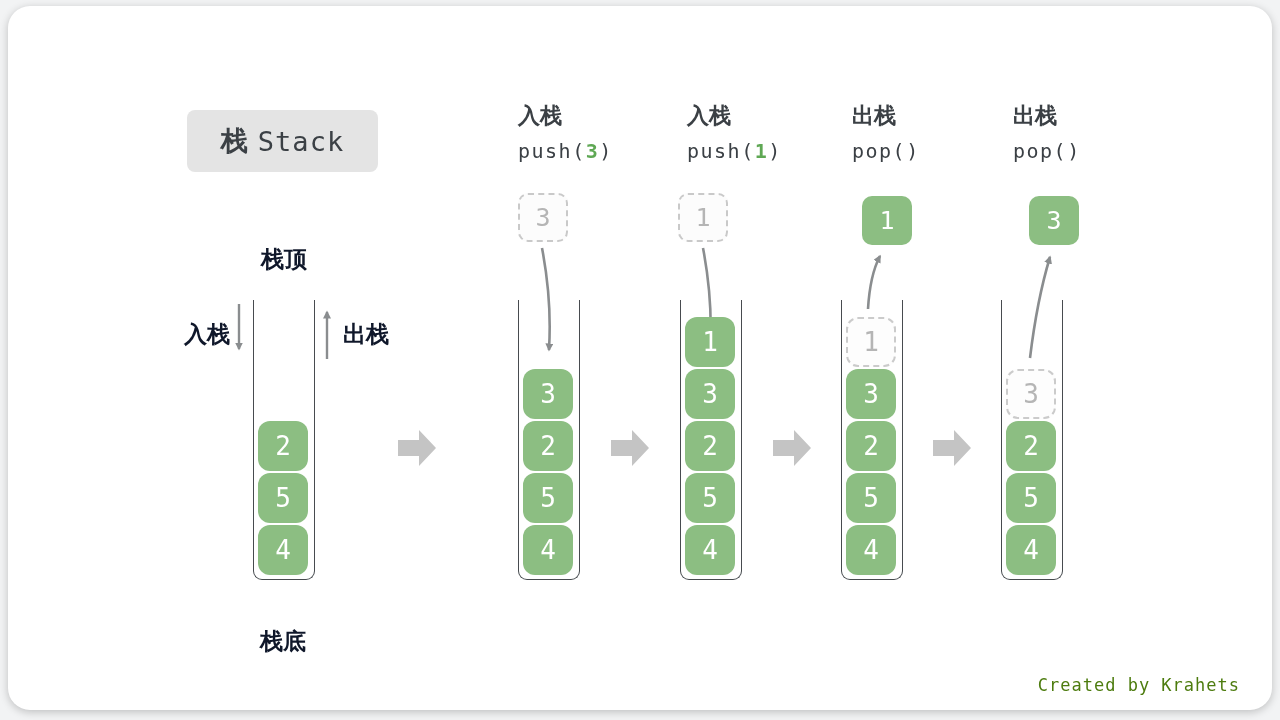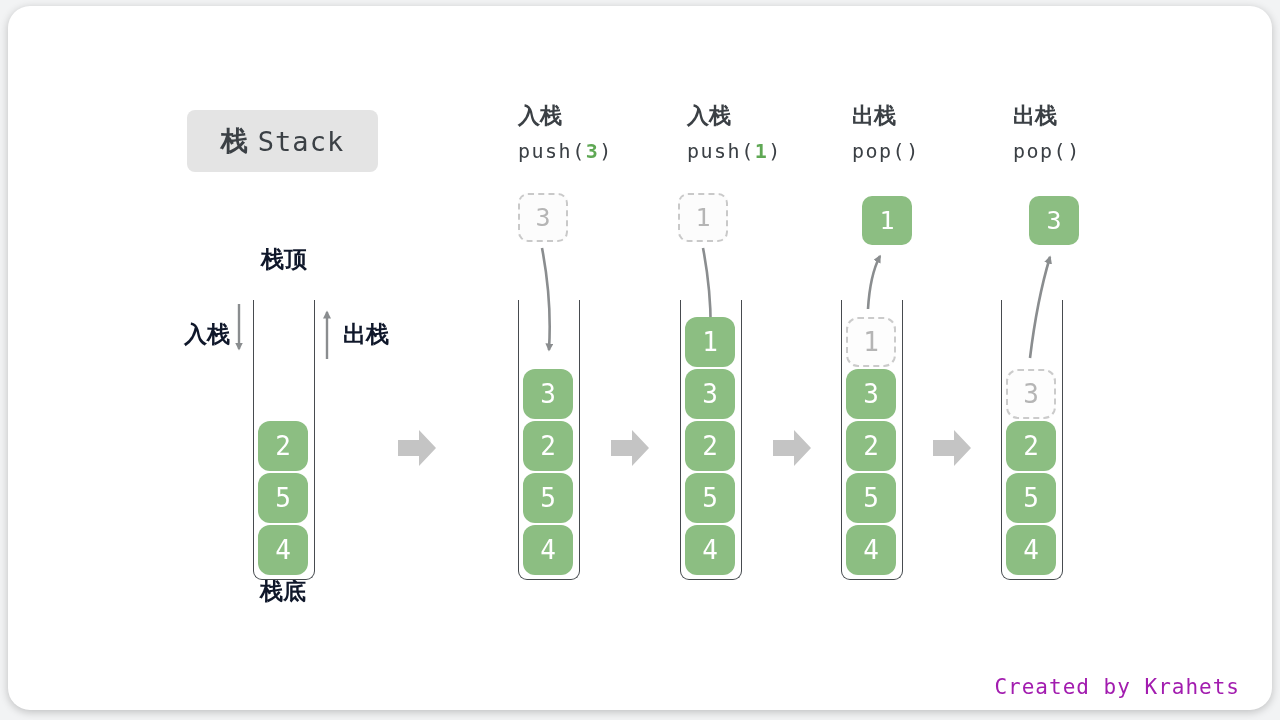--- a/index.html
+++ b/index.html
@@ -30,22 +30,22 @@
         font-family:"DejaVu Sans Mono",monospace;font-size:26px;}
   .cell.ghost{background:#fdfdfd;border:2px dashed #cbcbcb;color:#b5b5b5;box-sizing:border-box;}
   .pos0{bottom:4px;}.pos1{bottom:56px;}.pos2{bottom:108px;}.pos3{bottom:160px;}.pos4{bottom:212px;}
 
   .float-box{position:absolute;width:50px;height:49px;border-radius:10px;z-index:3;box-sizing:border-box;
              display:flex;align-items:center;justify-content:center;
              font-family:"DejaVu Sans Mono",monospace;font-size:25px;}
   .float-box.dashed{background:#fcfcfc;border:2px dashed #c9c9c9;color:#b5b5b5;}
   .float-box.solid{background:#8cbe82;color:#ffffff;}
 
-  .watermark{position:absolute;right:40px;top:675px;z-index:3;color:#a21caf;
-             font-family:"DejaVu Sans Mono",monospace;font-size:21px;letter-spacing:1px;margin-left:44px;}
+  .watermark{position:absolute;right:40px;top:675px;z-index:3;color:#4d7c0f;
+             font-family:"DejaVu Sans Mono",monospace;font-size:17px;letter-spacing:1px;margin-left:44px;}
 </style>
 </head>
 <body>
 
 <div class="canvas">
   <div class="card"></div>
 
   <svg class="overlay" viewBox="0 0 1280 720">
     <defs>
       <marker id="ah" markerWidth="10" markerHeight="10" refX="6.5" refY="4" orient="auto" markerUnits="userSpaceOnUse">
@@ -63,21 +63,21 @@
     <polygon points="773,440 794,440 794,430 811,448 794,466 794,456 773,456" fill="#c4c4c4"></polygon>
     <polygon points="933,440 954,440 954,430 971,448 954,466 954,456 933,456" fill="#c4c4c4"></polygon>
   </svg>
 
   <div class="title-box">
     <span class="zh">栈</span>
     <span class="en">Stack</span>
   </div>
 
   <div class="cjk-label" style="left:261px;top:244px;">栈顶</div>
-  <div class="cjk-label" style="left:260px;top:576px;">栈底</div>
+  <div class="cjk-label" style="left:260px;top:626px;">栈底</div>
   <div class="cjk-label" style="left:184px;top:319px;">入栈</div>
   <div class="cjk-label" style="left:343px;top:319px;">出栈</div>
 
   <div class="op" style="left:518px;">
     <div class="op-cjk">入栈</div>
     <div class="op-code"><span>push(</span><span class="arg">3</span><span>)</span></div>
   </div>
   <div class="op" style="left:687px;">
     <div class="op-cjk">入栈</div>
     <div class="op-code"><span>push(</span><span class="arg">1</span><span>)</span></div>

